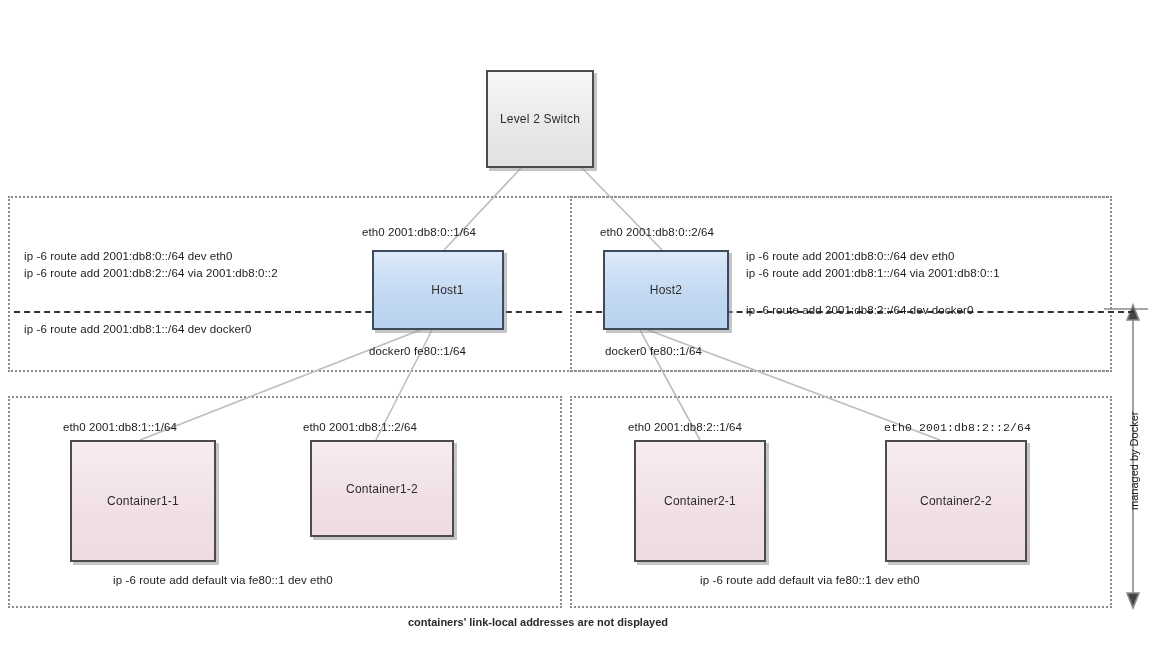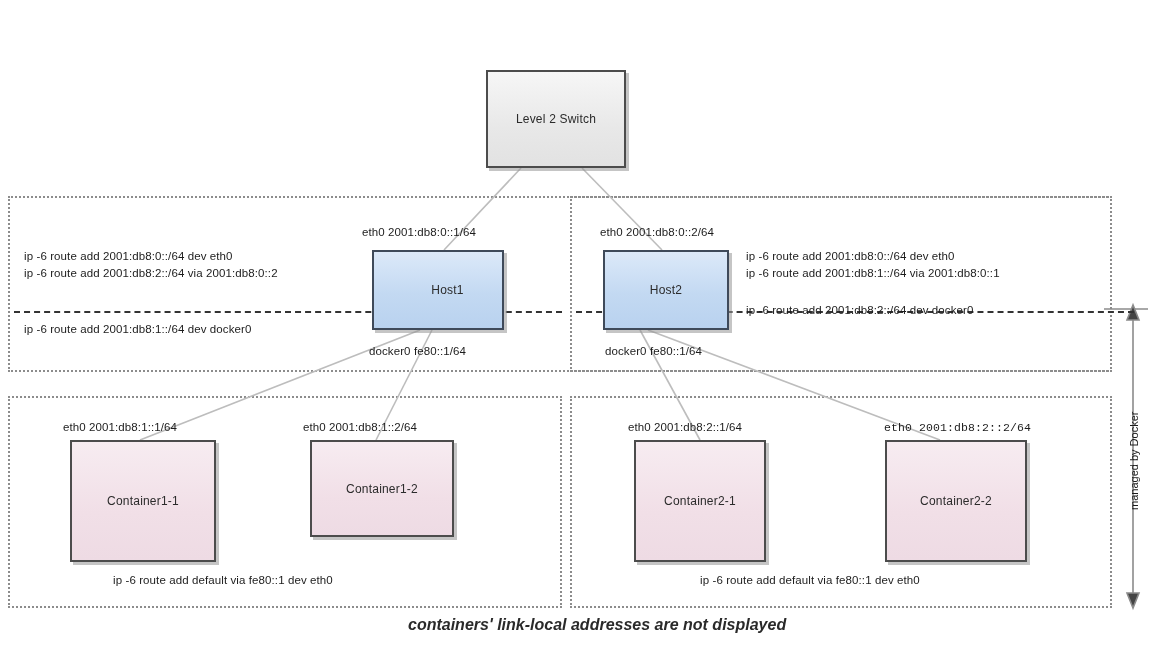--- a/index.html
+++ b/index.html
@@ -64,22 +64,21 @@
   .lbl {
     position: absolute;
     font-size: 11.5px;
     color: #1c1c1c;
     white-space: nowrap;
     letter-spacing: .1px;
   }
   .lbl.cmd { font-size: 11.5px; }
   .caption {
     position: absolute;
-    font-size: 16px;
-    font-style: italic;
+    font-size: 11px;
     font-weight: bold;
     color: #2a2a2a;
     white-space: nowrap;
   }
   
   .dashline {
     position: absolute;
     border-top: 2px dashed #333333;
     height: 0;
   }
@@ -123,21 +122,21 @@
       <line x1="1133" y1="312" x2="1133" y2="600"></line>
       <line x1="1104" y1="309" x2="1148" y2="309"></line>
       <polygon points="1133,305 1127,320 1139,320"></polygon>
       <polygon points="1133,608 1127,593 1139,593"></polygon>
     </g>
   </svg>
 
   <div class="dashline" style="left:14px; top:311px; width:548px;"></div>
   <div class="dashline" style="left:576px; top:311px; width:558px;"></div>
 
-  <div class="node node-switch" style="left:486px; top:70px; width:140px; height:98px;">
+  <div class="node node-switch" style="left:486px; top:70px; width:108px; height:98px;">
     <span>Level 2 Switch</span>
   </div>
 
   <div class="node node-host" style="left:372px; top:250px; width:132px; height:80px;padding-left:19px;">
     <span>Host1</span>
   </div>
 
   <div class="node node-host" style="left:603px; top:250px; width:126px; height:80px;">
     <span>Host2</span>
   </div>

